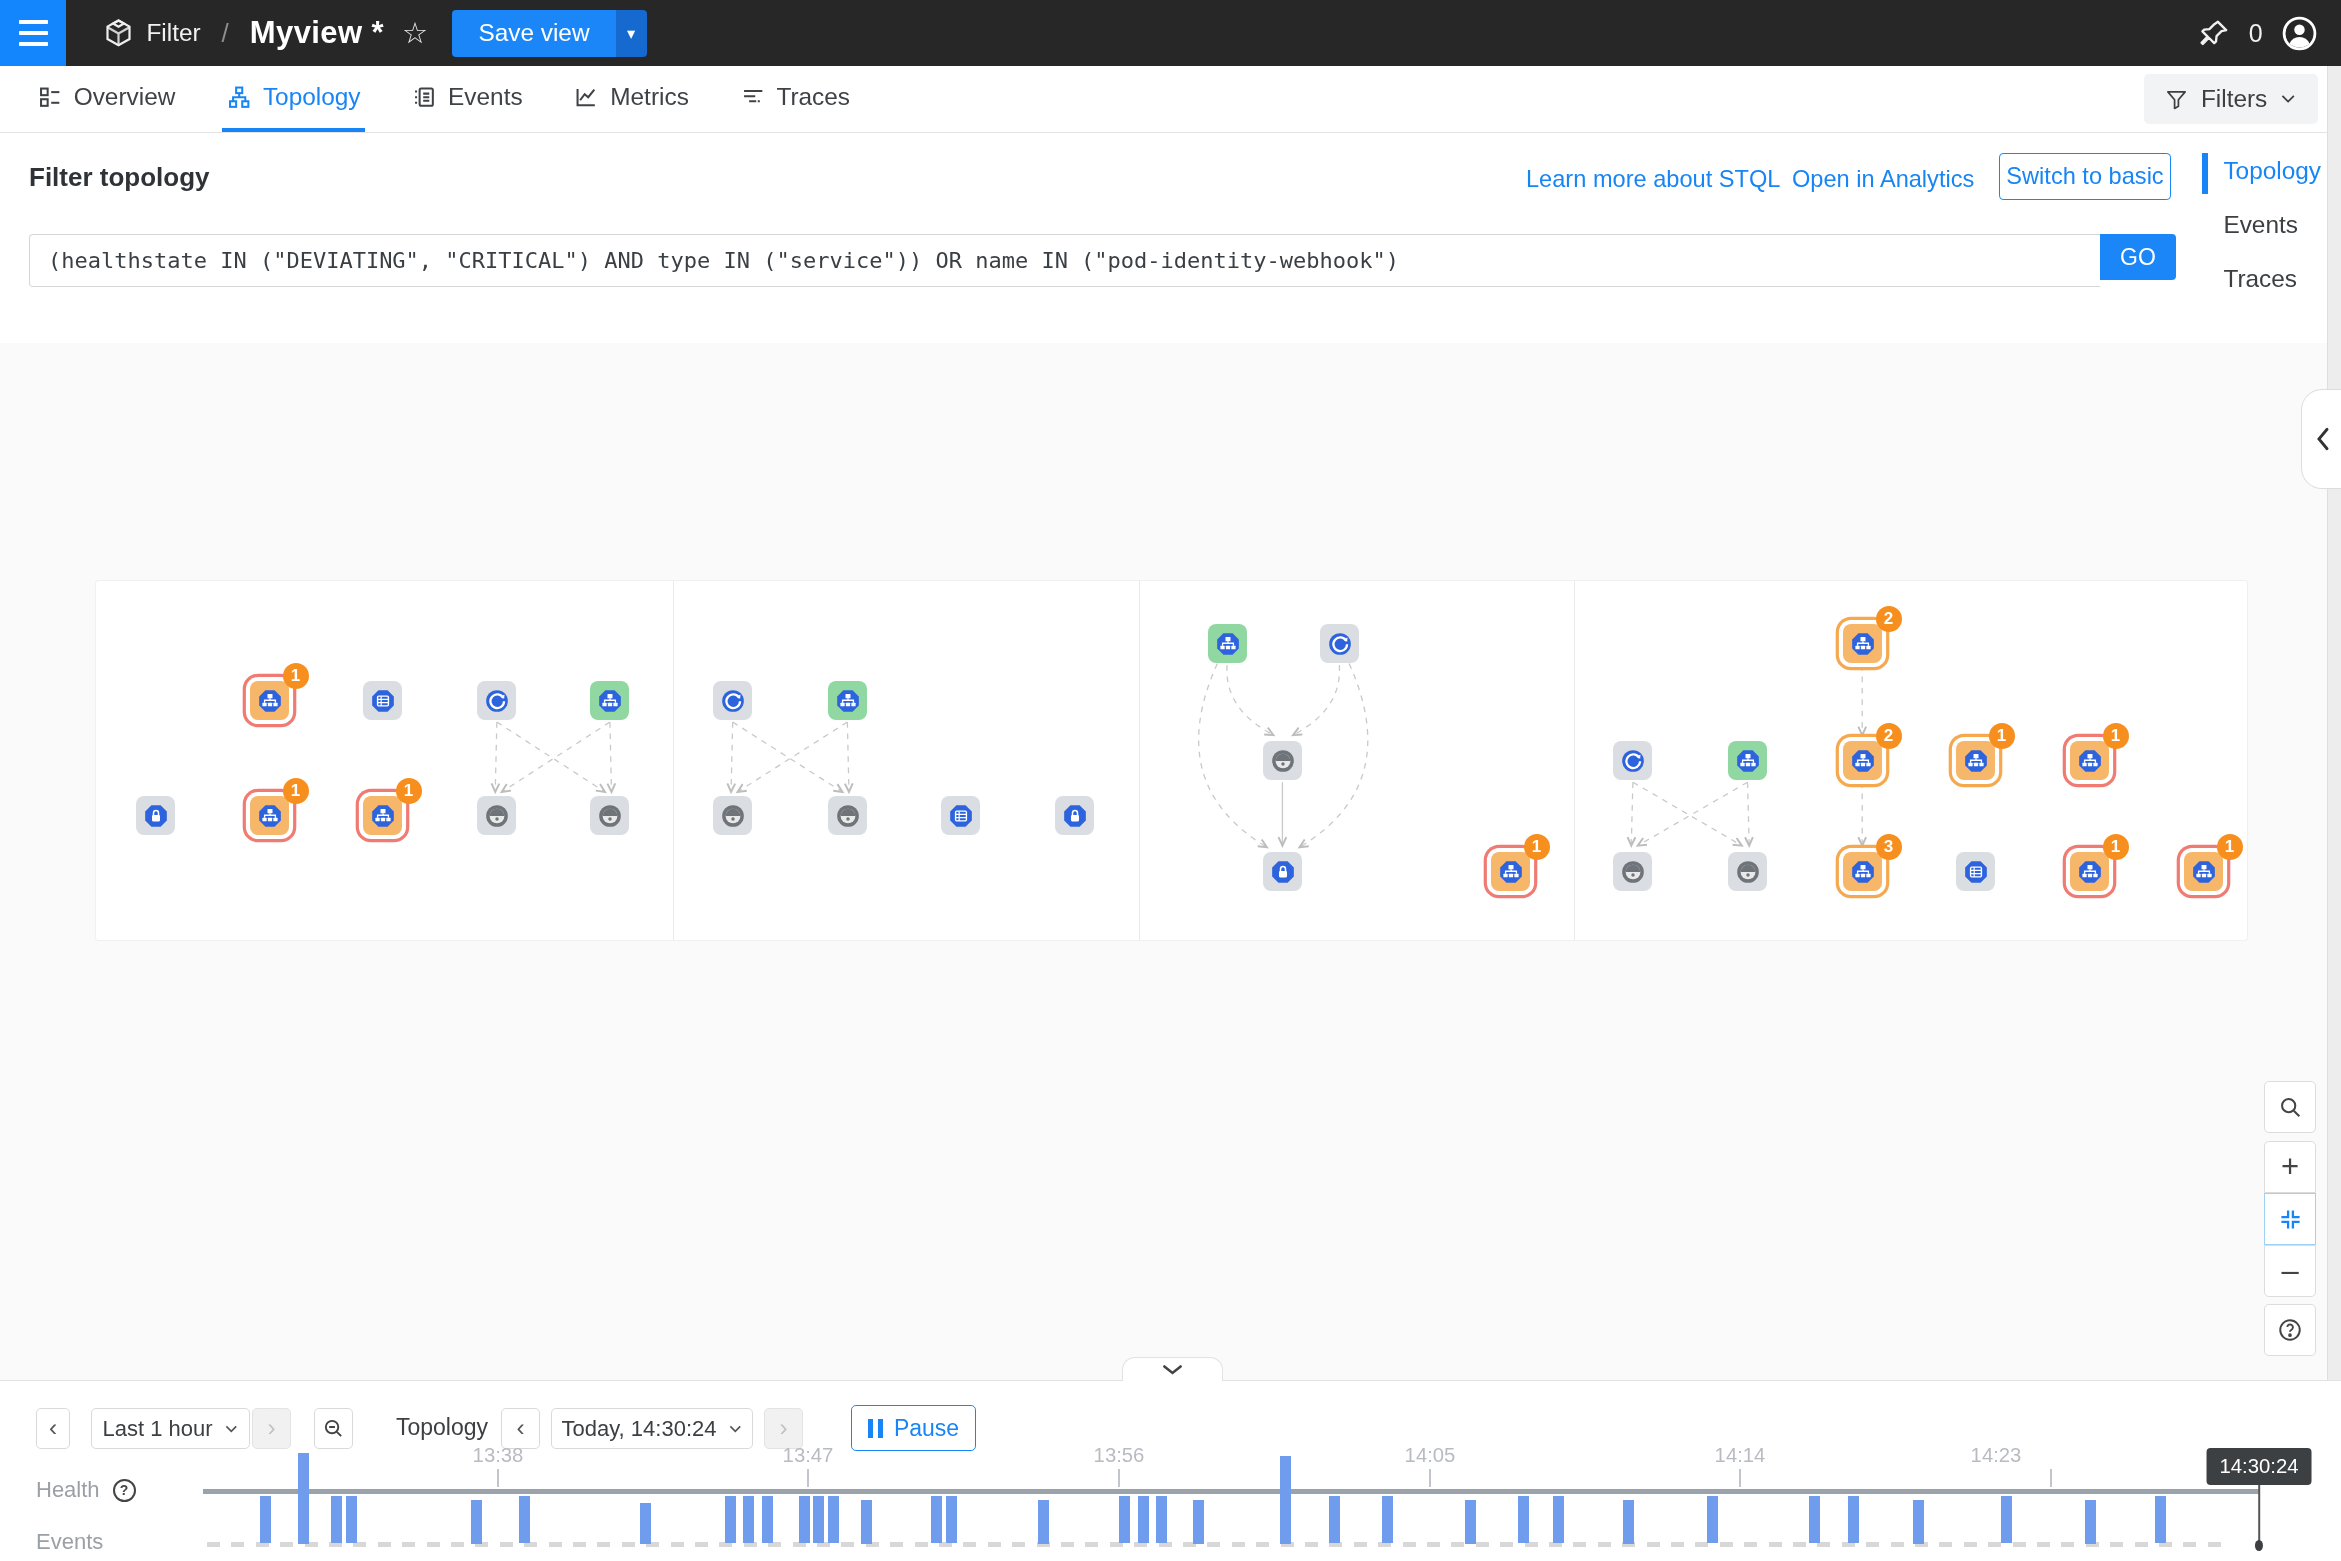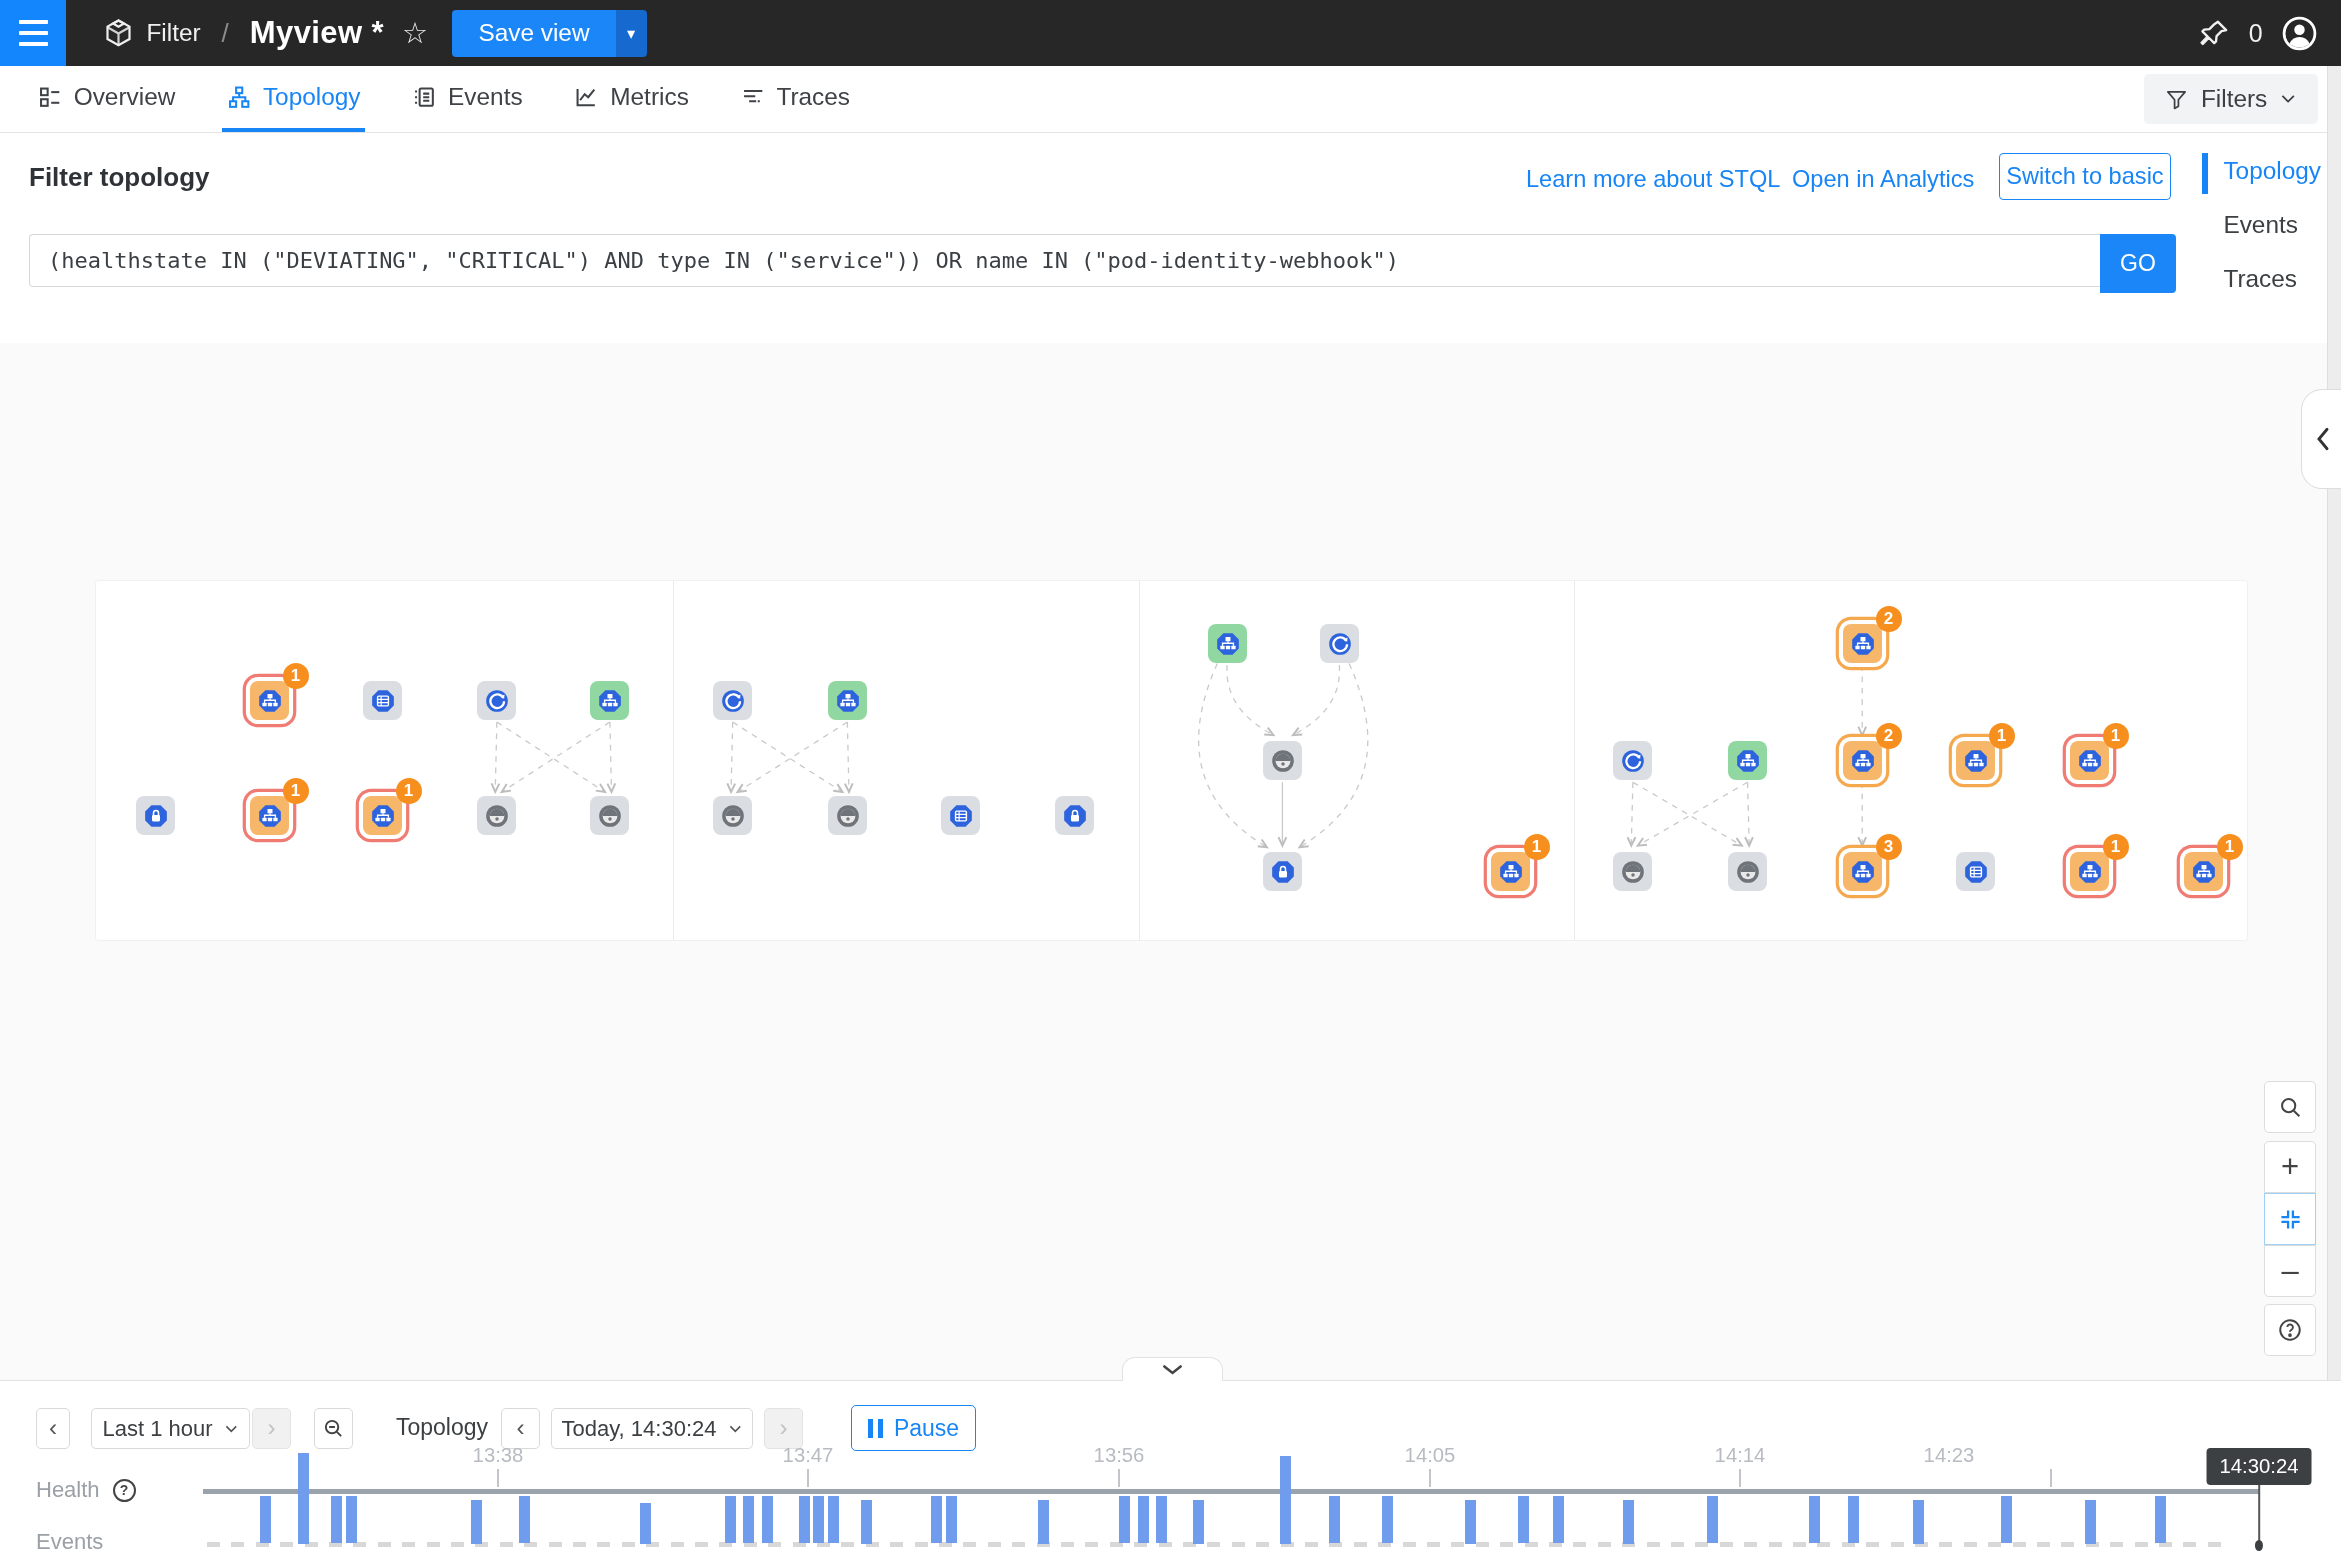--- a/index.html
+++ b/index.html
@@ -39,21 +39,21 @@
   .filterpanel { position:absolute; left:0; top:133px; width:2342px; height:211px; background:#fff;
                  border-bottom:0.8px solid #e3e3e3; }
   .fp-title { position:absolute; left:29px; top:29px; font-size:26px; font-weight:bold; color:#2f3337; }
   .fp-link { position:absolute; top:33px; font-size:23.6px; color:#1785f5; cursor:pointer; }
   .fp-link.l1 { left:1526px; } .fp-link.l2 { left:1792px; }
   .fp-switch { position:absolute; left:1999px; top:19.5px; width:172px; height:47px; border:1.6px solid #1785f5;
                border-radius:4.1px; color:#1785f5; font-size:23.6px; display:flex; align-items:center; justify-content:center; cursor:pointer; }
   .fp-query { position:absolute; left:29px; top:101px; width:2071px; height:53px; border:1.6px solid #d6d6d6;
               border-right:none; border-radius:4.1px 0 0 4.1px; background:#fff; display:flex; align-items:center;
               padding:0 18px; font-family:"DejaVu Sans Mono","Liberation Mono",monospace; font-size:22px; color:#3a3f44; }
-  .fp-go { position:absolute; left:2100px; top:101px; width:76px; height:59px; background:#1b86f7; color:#fff;
+  .fp-go { position:absolute; left:2100px; top:101px; width:76px; height:46px; background:#1b86f7; color:#fff;
            border-radius:0 4.1px 4.1px 0; font-size:23px; display:flex; align-items:center; justify-content:center; cursor:pointer; }
   .sidenav { position:absolute; left:2199px; top:24.4px; }
   .sidenav .sn-item { position:relative; font-size:24.4px; color:#3c4043; margin-bottom:26px; padding-left:24.4px; cursor:pointer; }
   .sidenav .sn-item.active { color:#1785f5; }
   .sidenav .sn-item.active::before { content:""; position:absolute; left:3.3px; top:-4.9px; width:5.7px; height:41px; background:#1785f5; }
 
   
   .canvas { position:absolute; left:0; top:343px; width:2342px; height:1037px; background:#fafafa; }
   .topo-panel { position:absolute; left:95px; top:237px; width:2153px; height:361px; background:#fff;
                 border:0.8px solid #f0f0f0; border-radius:3.3px; }
@@ -619,21 +619,21 @@
       <div class="tick-label" style="left: 498px;">13:38</div>
       <div class="tick" style="left: 497px;"></div>
       <div class="tick-label" style="left: 808px;">13:47</div>
       <div class="tick" style="left: 807px;"></div>
       <div class="tick-label" style="left: 1119px;">13:56</div>
       <div class="tick" style="left: 1118px;"></div>
       <div class="tick-label" style="left: 1430px;">14:05</div>
       <div class="tick" style="left: 1429px;"></div>
       <div class="tick-label" style="left: 1740px;">14:14</div>
       <div class="tick" style="left: 1739px;"></div>
-      <div class="tick-label" style="left: 1949px;">14:23</div>
+      <div class="tick-label" style="left: 1996px;">14:23</div>
       <div class="tick" style="left: 2050px;"></div>
     </div>
   <div class="cursor-badge" style="left: 2259px;">14:30:24</div>
   <div class="cursor-line" style="left: 2259px;"></div>
   <div class="cursor-dot" style="left: 2259px;"></div>
   <div class="dashline"></div>
   <div id="bars">
       <div class="ebar" style="left: 260px; height: 47px; top: 115px;"></div>
       <div class="ebar" style="left: 298px; height: 91px; top: 72px;"></div>
       <div class="ebar" style="left: 331px; height: 47px; top: 115px;"></div>

